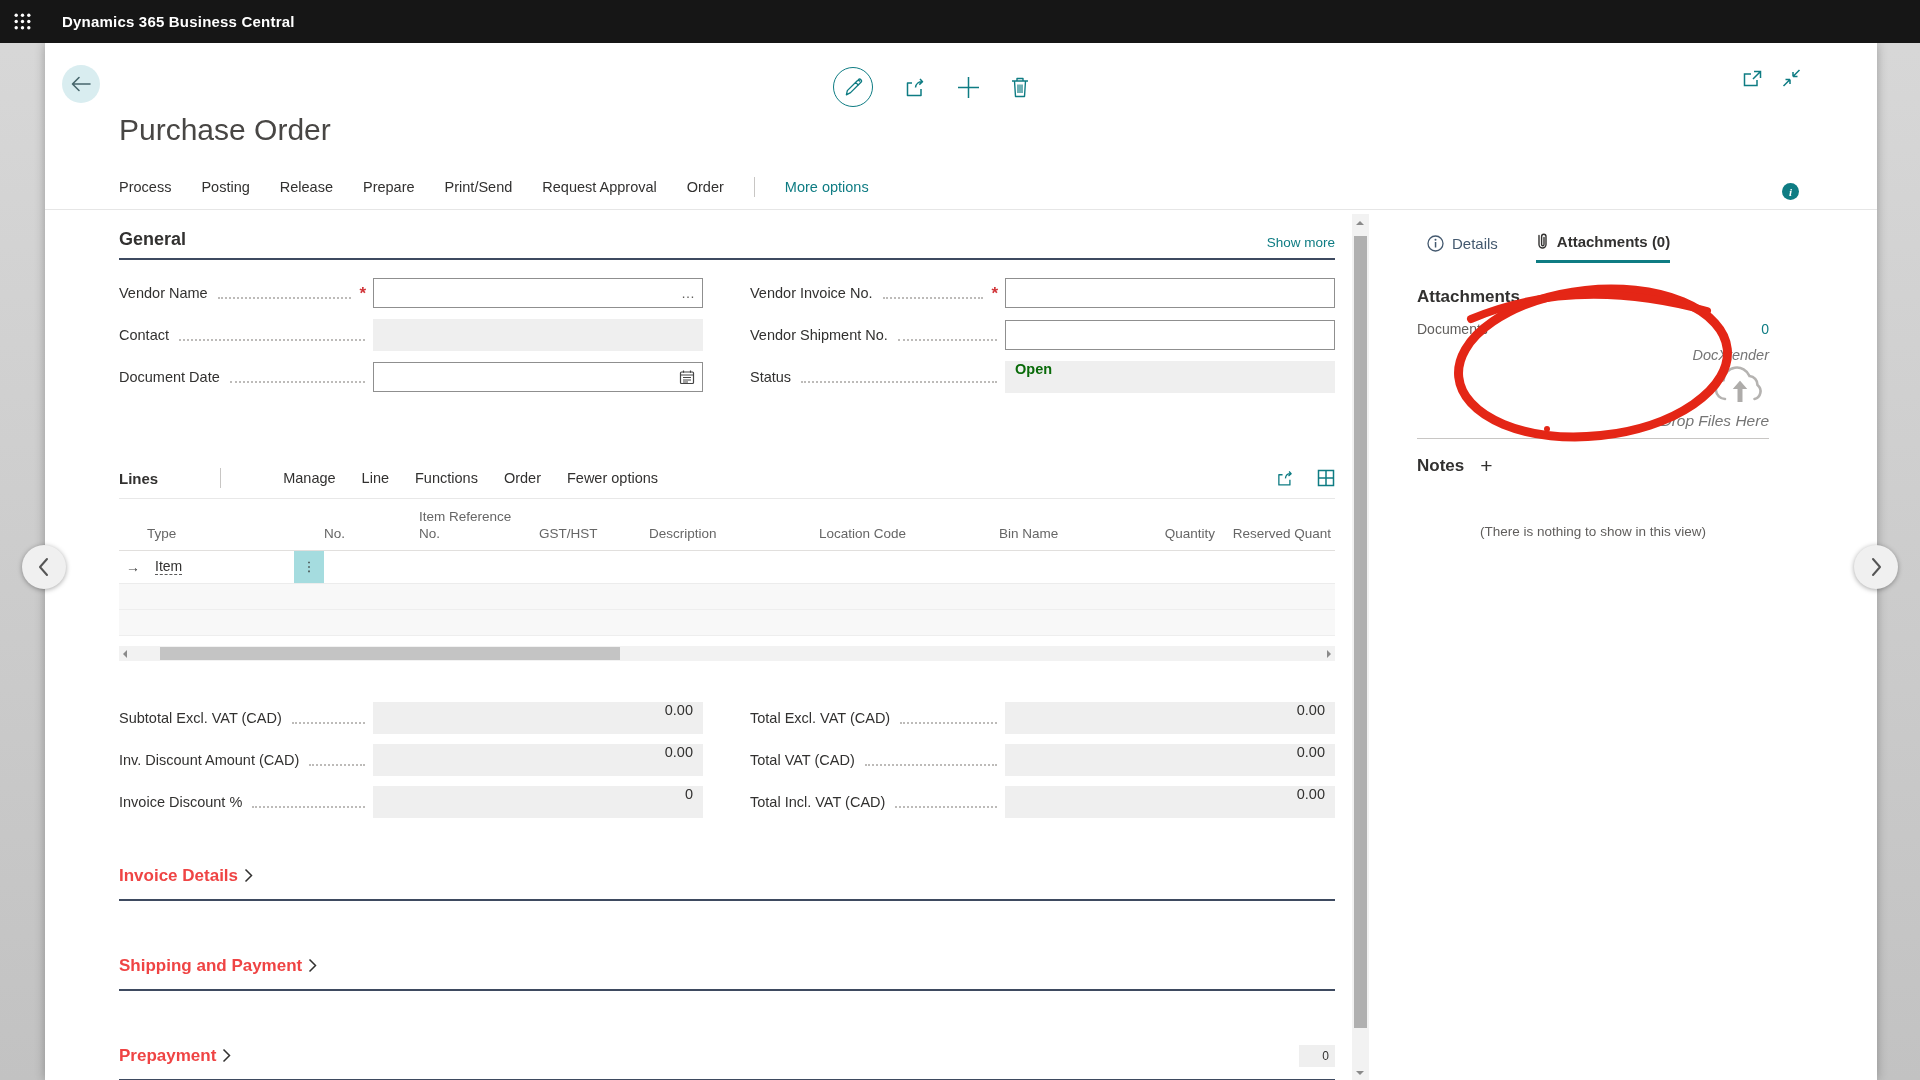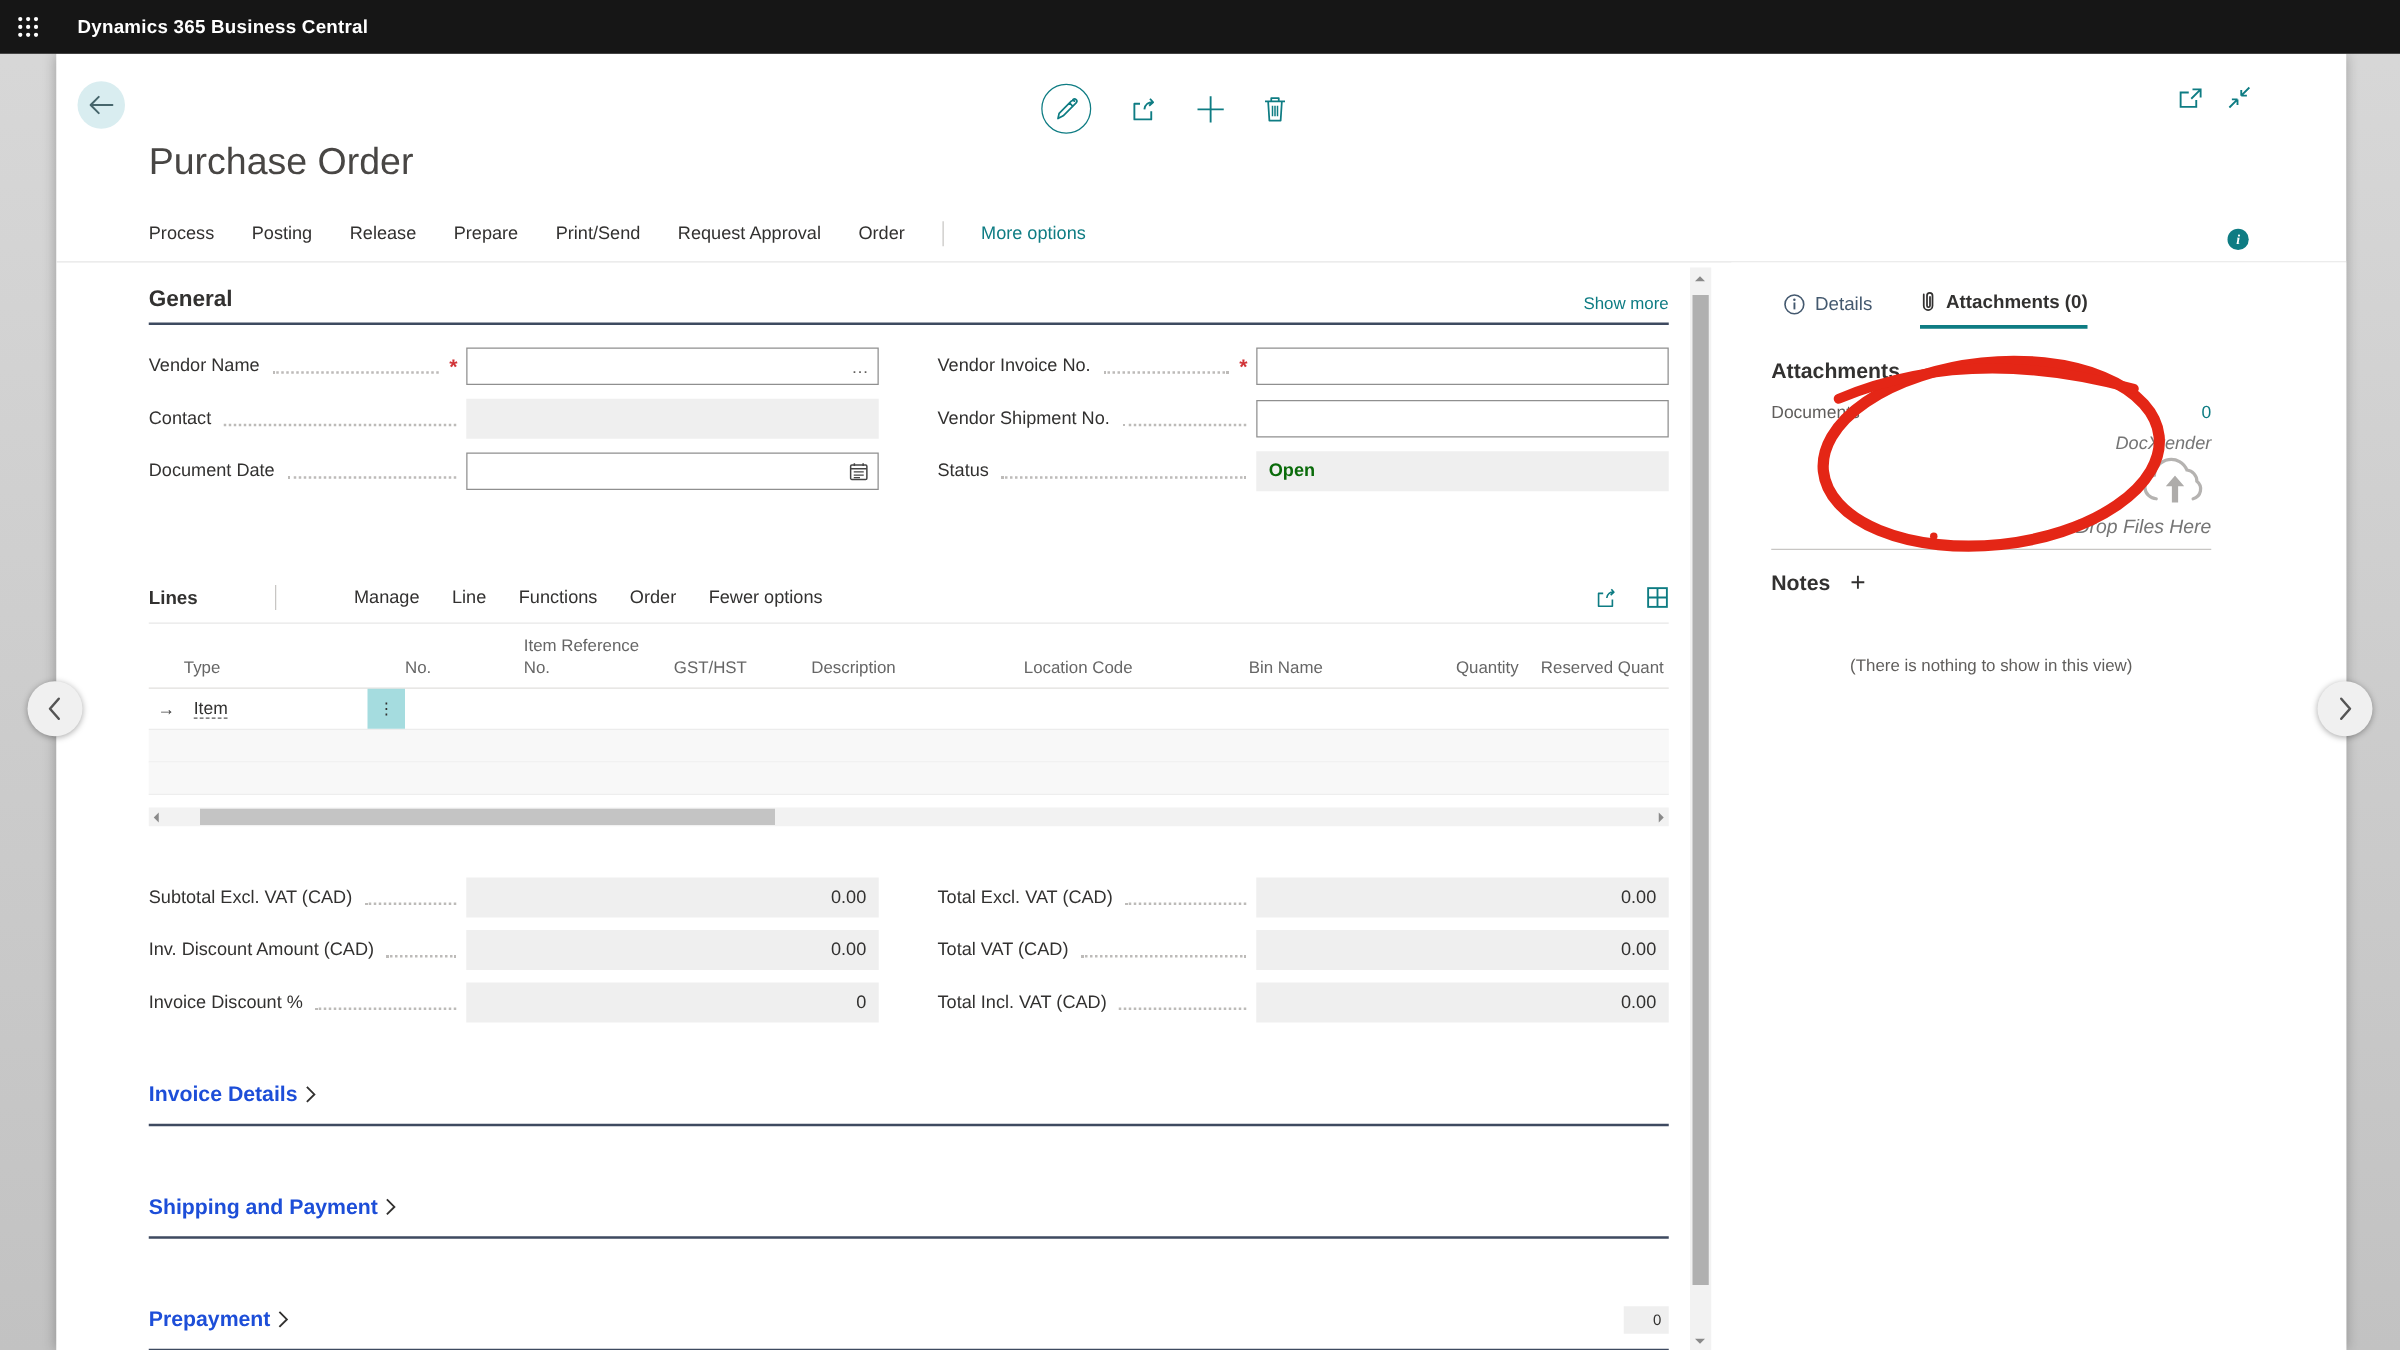--- a/index.html
+++ b/index.html
@@ -54,21 +54,21 @@
   .two-col { display:grid; grid-template-columns:584px 585px; column-gap:47px; margin-top:12px; }
   .field-row { display:flex; align-items:center; height:42px; }
   .f-label { font-size:14.5px; color:#323130; white-space:nowrap; }
   .leader { flex:1; height:12px; border-bottom:2px dotted #bdbbb9; margin:0 8px 0 10px; min-width:18px; }
   .req { color:#d13438; font-weight:700; font-size:17px; margin-right:7px; line-height:1; }
   .f-input { width:330px; height:30px; border:1px solid #8f8f8f; background:#fff;
              display:flex; align-items:center; flex:none; }
   .f-input input { flex:1; height:100%; border:none; outline:none; padding:0 8px; font:inherit; font-size:14px; background:transparent; }
   .in-icon { flex:none; padding-right:7px; color:#605e5c; font-size:14px; cursor:pointer; display:flex; align-items:center; }
   .f-disabled { width:330px; height:32px; background:#efefef; flex:none; display:flex;
-                align-items:center; padding:0 10px; font-size:14.5px; }
+                padding:0 10px; font-size:14.5px; }
   .status-open { color:#0a6b0a; font-weight:700; }
 
   
   .lines-toolbar { display:flex; align-items:center; margin-top:70px; padding-bottom:10px;
                    border-bottom:1px solid #e8e8e8;gap:42px; }
   .lines-tab { font-size:15px; font-weight:700; color:#323130; cursor:pointer; }
   .lt-sep { width:1px; height:20px; background:#c8c6c4; margin:0 20px; }
   .lines-actions { display:flex; gap:26px; font-size:14.5px; color:#323130; }
   .lines-icons { margin-left:auto; display:flex; gap:22px; }
 
@@ -92,21 +92,21 @@
   .tri-right { right:4px; top:4px; border:4px solid transparent; border-left-color:#8a8a8a; border-right-width:0; }
 
   
   .totals { margin-top:36px; }
   .t-box { justify-content:flex-end; font-size:14.5px; color:#323130; }
 
   
   .collapsed { margin-top:52px; }
   .collapsed.first { margin-top:40px; }
   .col-head { display:flex; align-items:center; height:26px; }
-  .col-title { font-size:17px; font-weight:700; color:#1d4ed8; cursor:pointer; }
+  .col-title { font-size:17px; font-weight:700; color:#ef4444; cursor:pointer; }
   .col-chev { margin-left:6px; display:flex; align-items:center; }
   .col-badge { margin-left:auto; width:36px; height:22px; background:#efefef; font-size:12px; color:#323130;
                display:flex; align-items:center; justify-content:flex-end; padding-right:6px; }
   .col-underline { border-bottom:2px solid #3e4a60; margin-top:10px; }
 
   
   .vscroll { position:absolute; left:1307px; top:171px; width:17px; height:866px; background:#f2f2f2; }
   .vthumb { position:absolute; left:2px; top:22px; width:13px; height:792px; background:#b0b0b0; cursor:pointer; }
   .tri-up { left:4px; top:7px; border:4.5px solid transparent; border-bottom-color:#8a8a8a; border-top-width:0; }
   .tri-down { left:4px; bottom:5px; border:4.5px solid transparent; border-top-color:#8a8a8a; border-bottom-width:0; }

